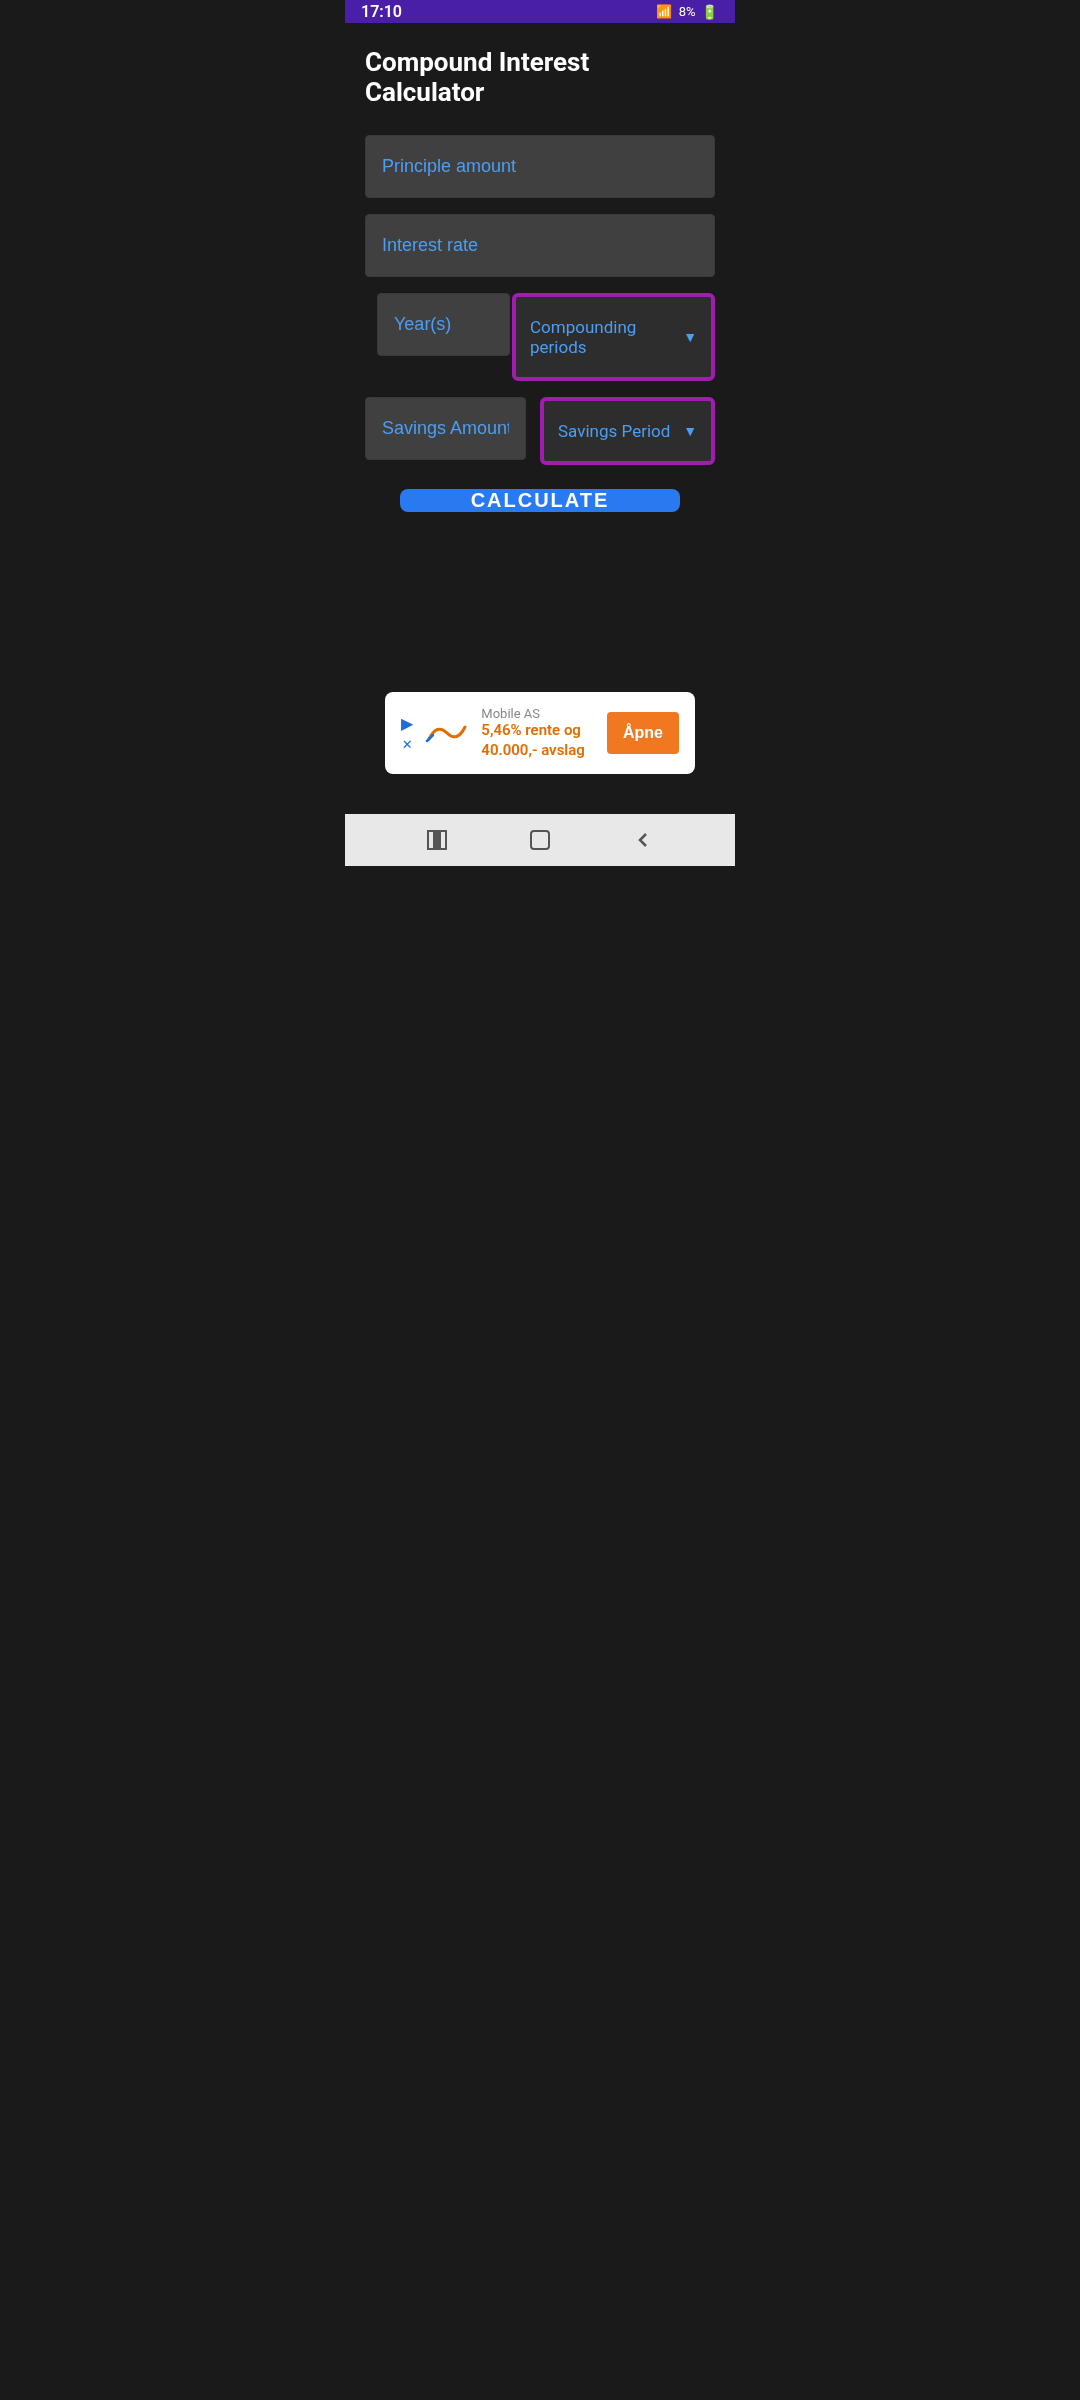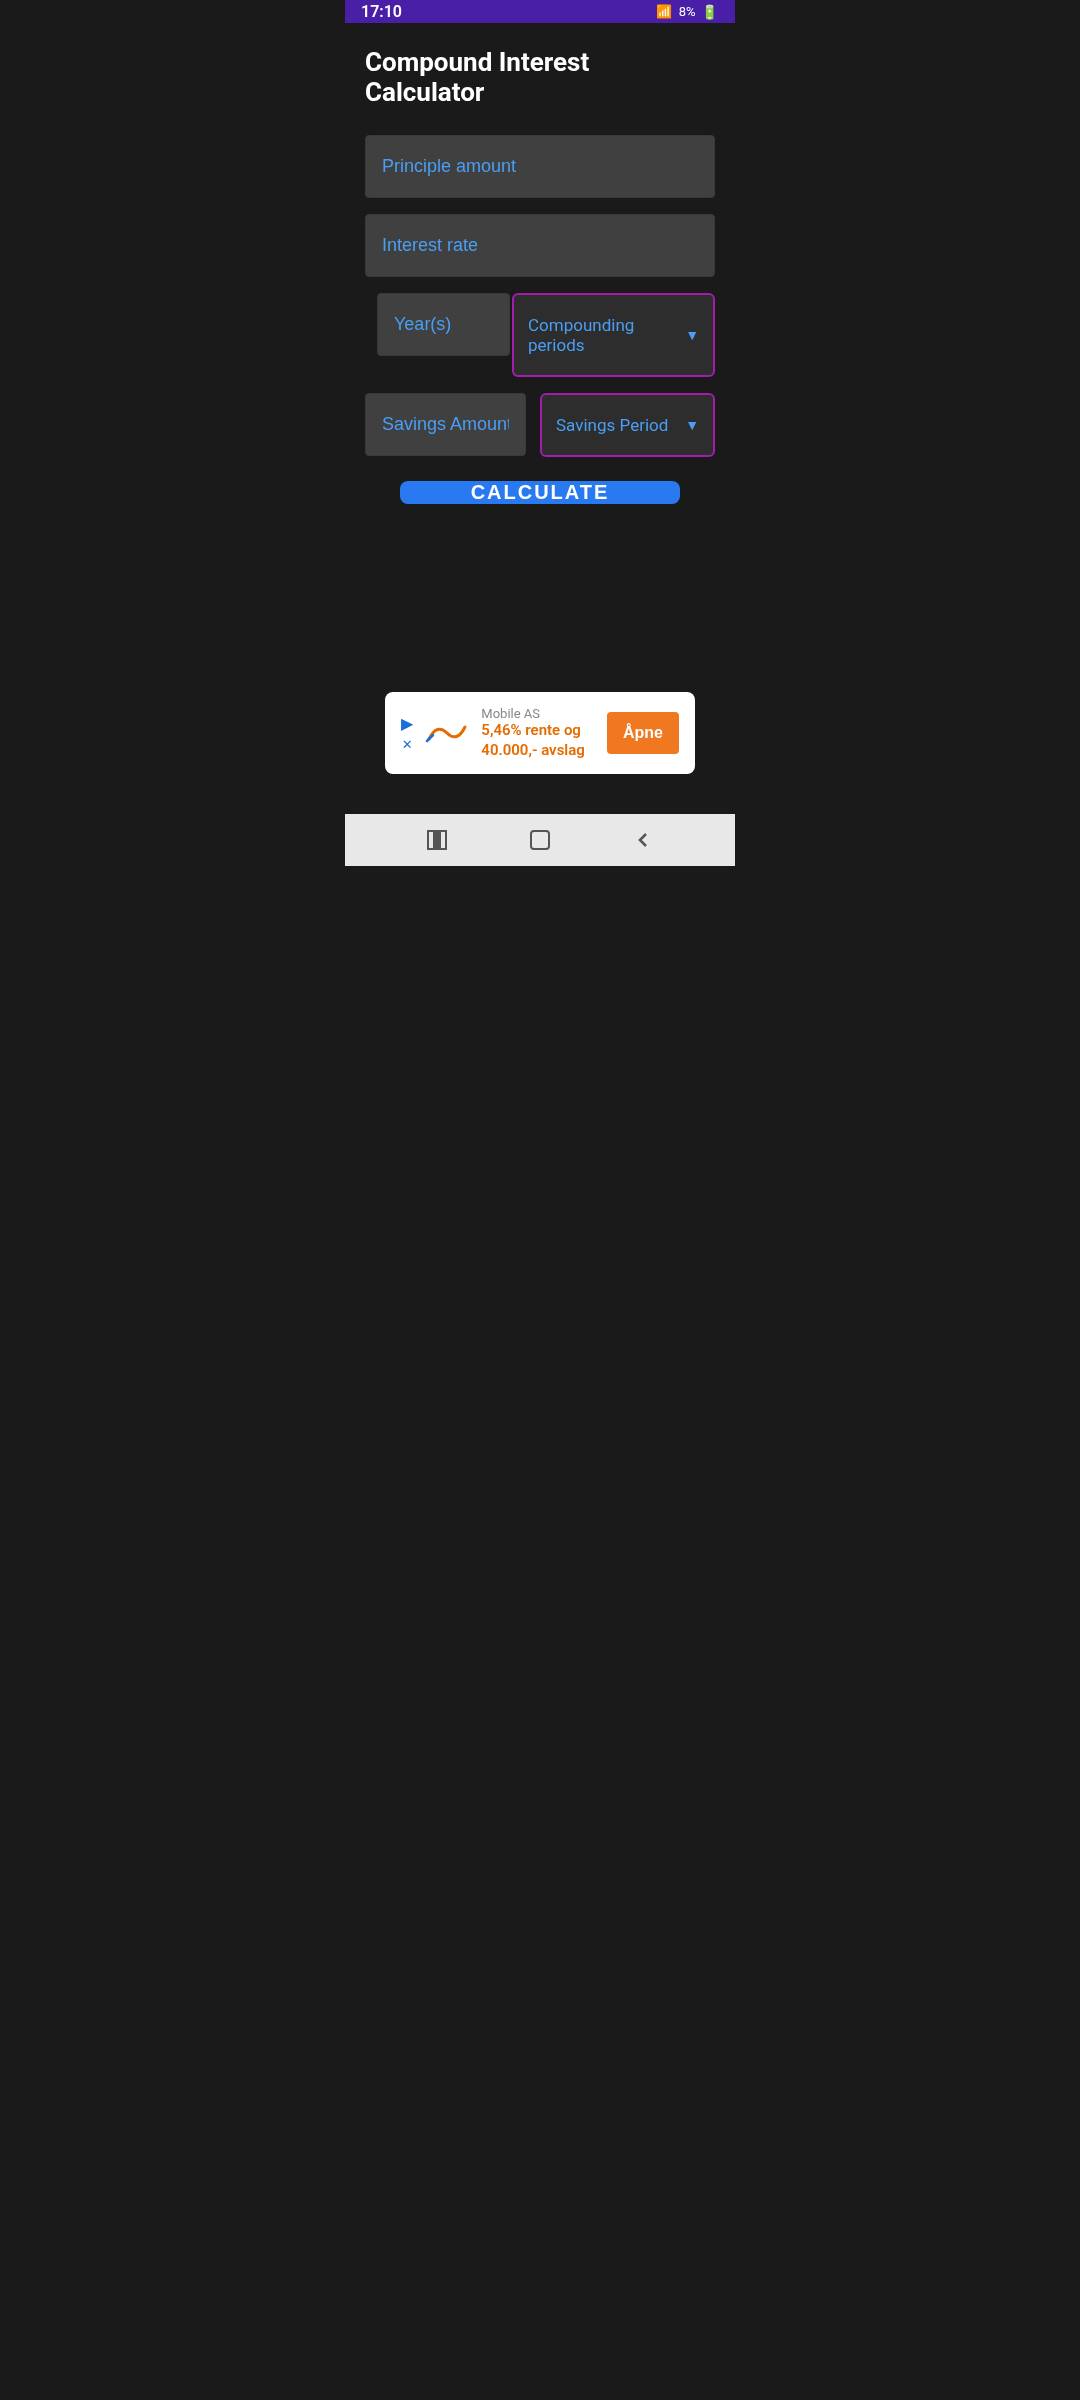--- a/index.html
+++ b/index.html
@@ -90,21 +90,21 @@
     .col-small {
       flex: 0 0 38%;
     }
 
     .col-large {
       flex: 1;
     }
 
     .dropdown-field {
       background-color: #2d2d2d;
-      border: 2px solid #a21caf;
+      border: 4px solid #a21caf;
       border-radius: 6px;
       padding: 20px 14px;
       color: #4a9ef5;
       font-size: 17px;
       width: 100%;
       display: flex;
       align-items: center;
       justify-content: space-between;
       cursor: pointer;
     }

